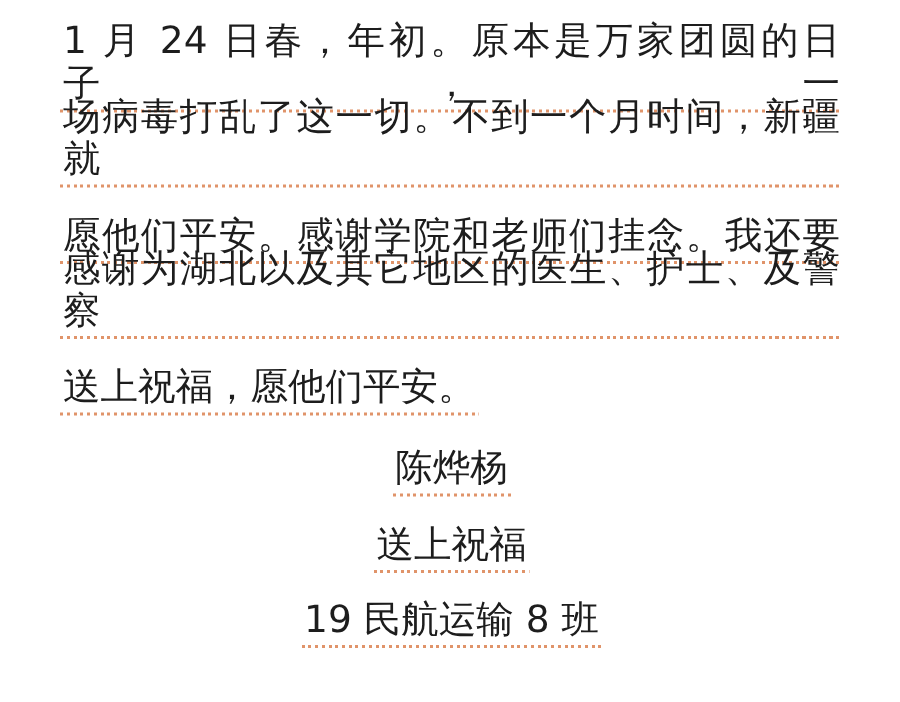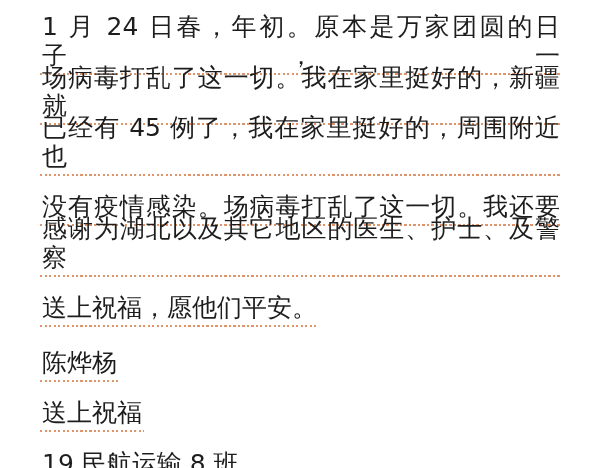--- a/index.html
+++ b/index.html
@@ -35,39 +35,36 @@
     background-repeat: no-repeat;
     white-space: nowrap;
   }
   .line.just .txt {
     width: 100%;
     white-space: normal;
     text-align: justify;
     text-align-last: justify;
     text-justify: inter-character;
   }
-  .line.right { justify-content: flex-start; }
+  .line.right { justify-content: center; }
   .signature-block { margin-top: 8px; }
 </style>
 </head>
 <body>
 
 <div class="note-page">
   <div class="body-block">
     <div class="line just">
       <span class="txt">1 月 24 日春，年初。原本是万家团圆的日子，一</span>
     </div>
     <div class="line just">
-      <span class="txt">场病毒打乱了这一切。我在家里挺好的，新疆就</span>
+      <span class="txt">场病毒打乱了这一切。不到一个月时间，新疆就</span>
     </div>
     <div class="line just">
-      <span class="txt">已经有 45 例了，我在家里挺好的，周围附近也</span>
-    </div>
-    <div class="line just">
-      <span class="txt">没有疫情感染。场病毒打乱了这一切。我还要</span>
+      <span class="txt">愿他们平安。感谢学院和老师们挂念。我还要</span>
     </div>
     <div class="line just">
       <span class="txt">感谢为湖北以及其它地区的医生、护士、及警察</span>
     </div>
     <div class="line">
       <span class="txt">送上祝福，愿他们平安。</span>
     </div>
   </div>
 
   <div class="signature-block">

